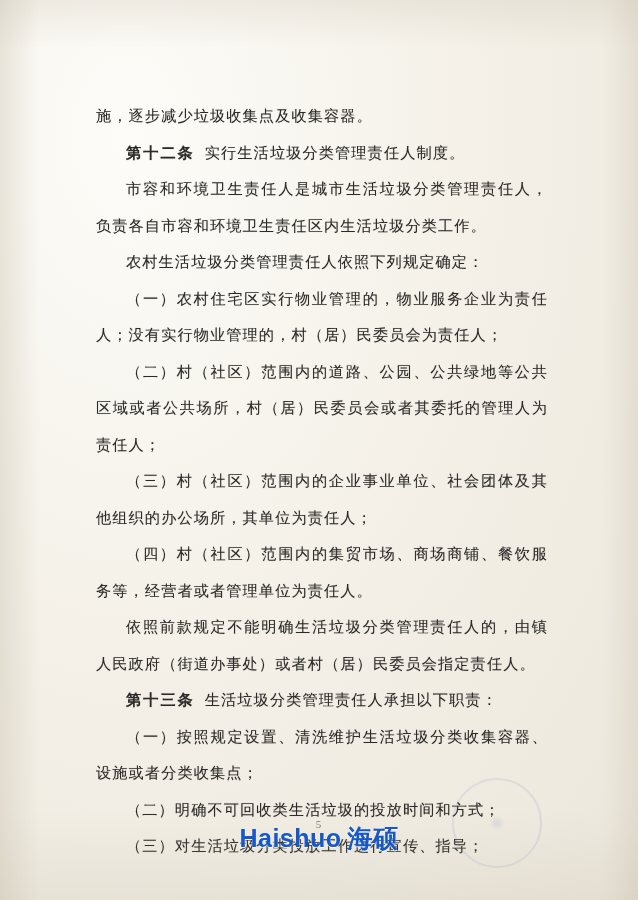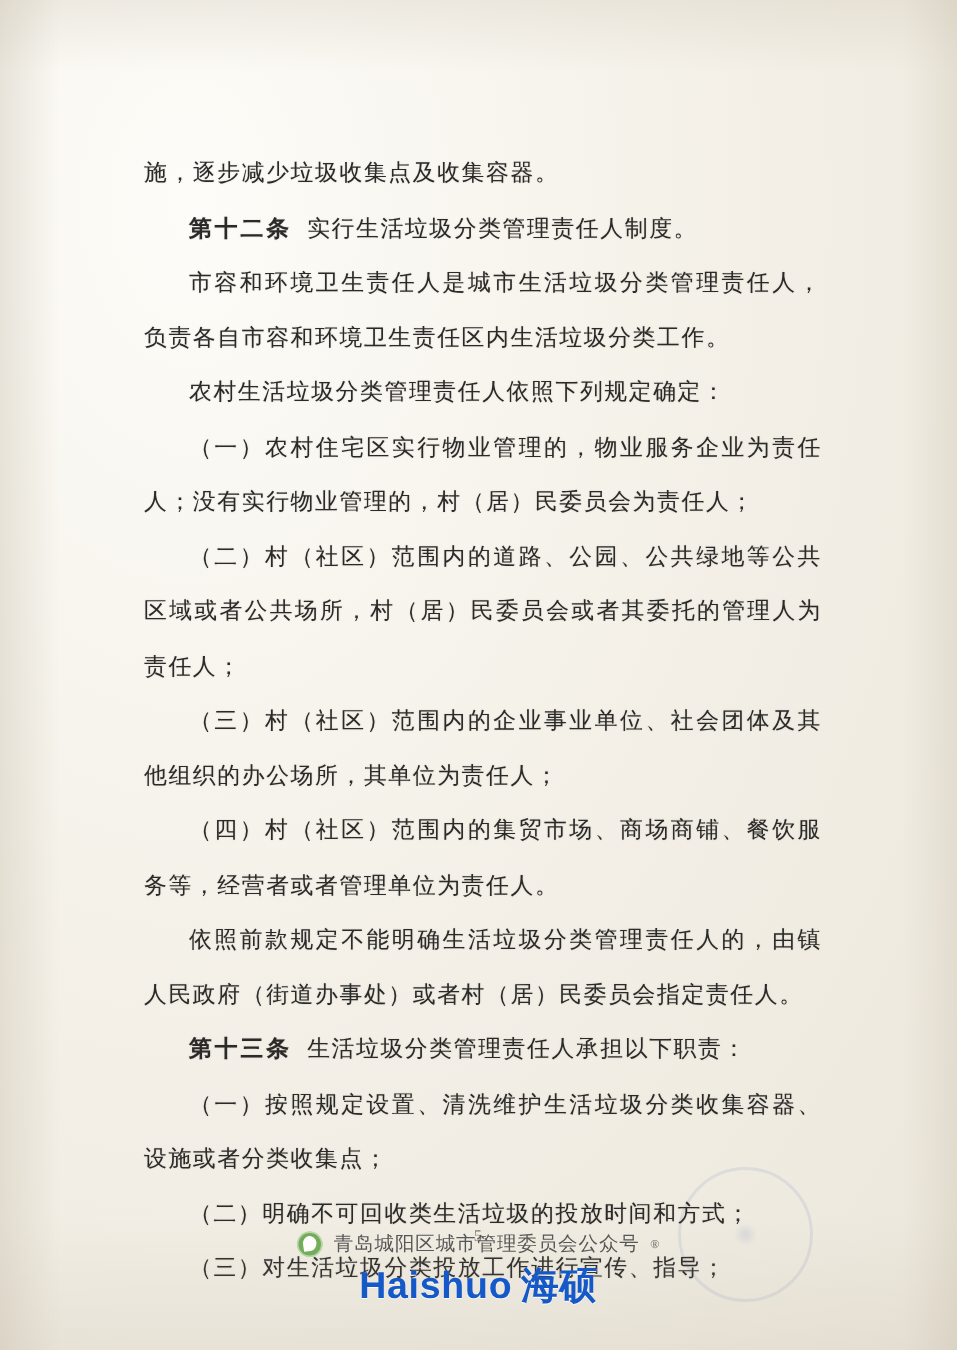--- a/index.html
+++ b/index.html
@@ -218,23 +218,18 @@
 
     <p class="para indent">
       <span>（三）对生活垃圾分类投放工作进行宣传、指导；</span>
     </p>
 
   </div>
 
   <div class="page-number">5</div>
 
   <div class="watermark">
-    <div class="wm-line">
-      <span class="wm-logo"></span>
-      <span class="wm-text">青岛城阳区城市管理委员会公众号</span>
-      <span class="wm-reg">®</span>
-    </div>
     <div class="wm-brand">
       <span>Haishuo</span><span class="cn">海硕</span>
     </div>
   </div>
 
 </div>
 
 </body></html>

